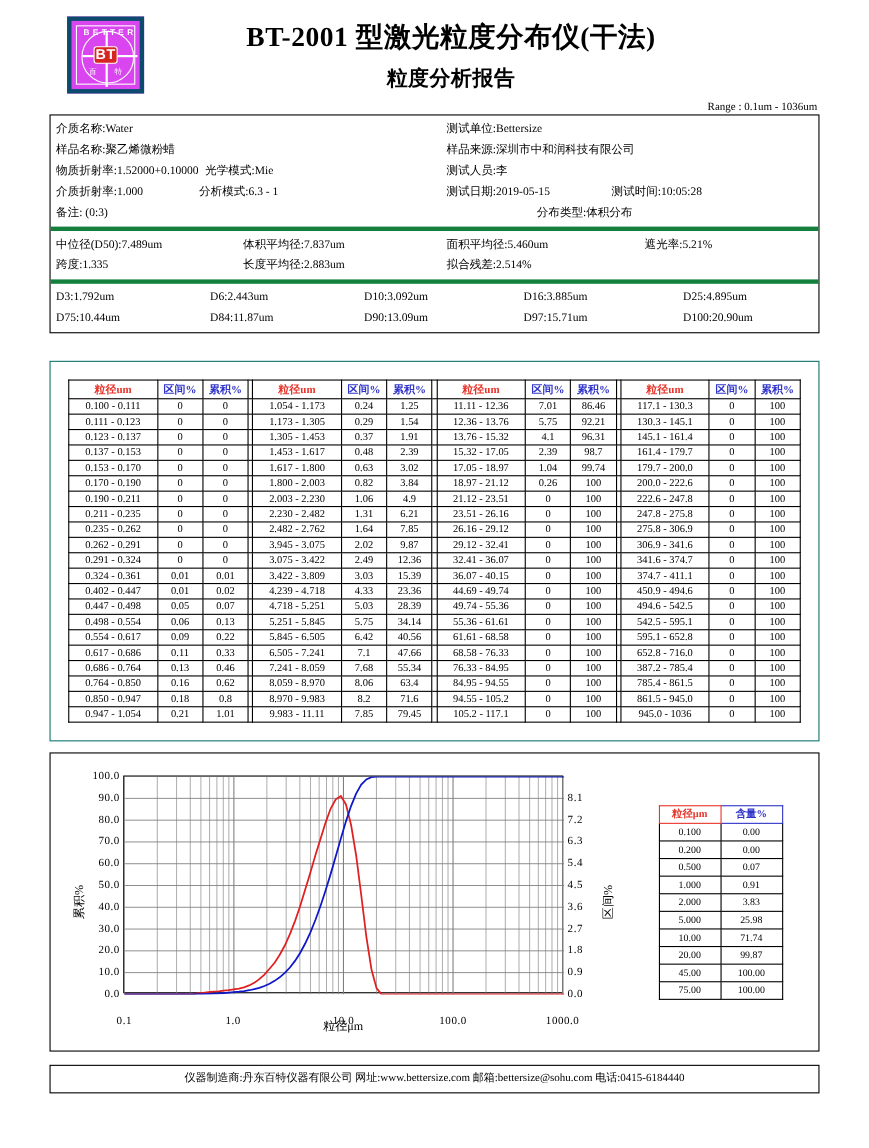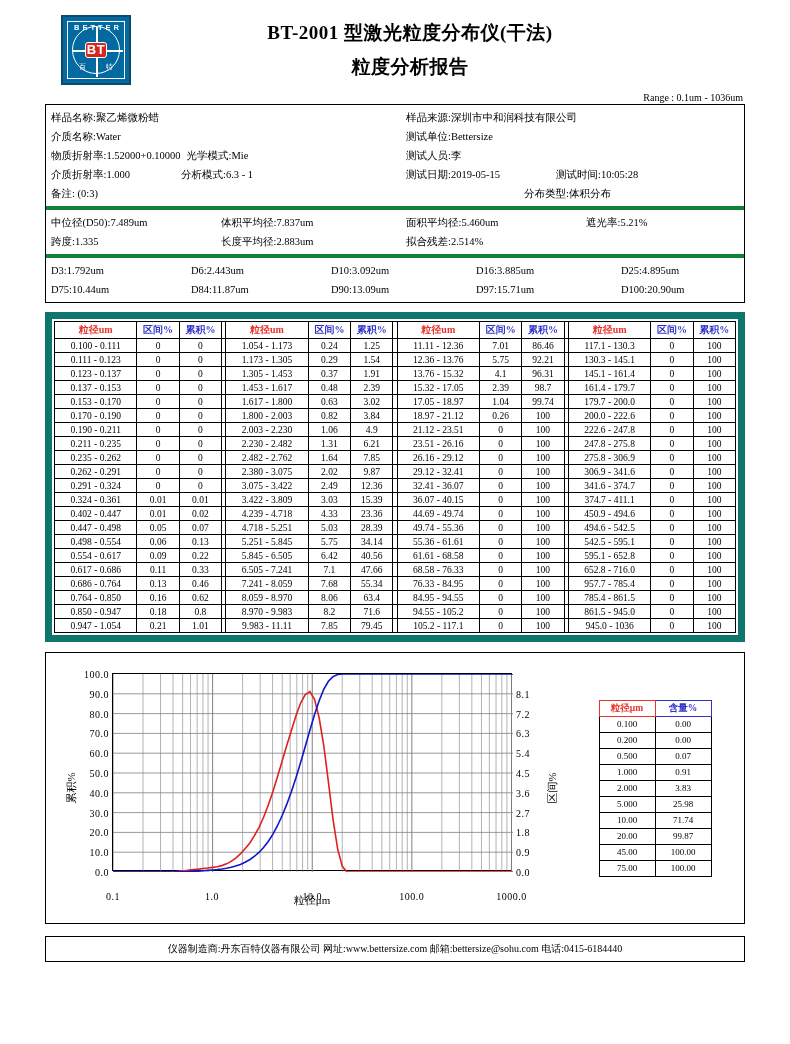--- a/index.html
+++ b/index.html
@@ -11,22 +11,22 @@
     color: #000;
     position: relative;
     overflow: hidden;
   }
   .page { position: relative; width: 790px; height: 1044px; padding: 0 45px; }
 
   
   .header { display: flex; align-items: center; height: 92px; padding-top: 8px; }
   .logo-wrap { width: 120px; display: flex; justify-content: flex-start; padding-left: 16px; }
   .logo {
-    width: 70px; height: 70px; background: #0369a1; position: relative;
-    border: 2px solid #0c4a6e;
+    width: 70px; height: 70px; background: #d946ef; position: relative;
+    border: 4px solid #0c4a6e;
   }
   .logo .inner-sq { position: absolute; left: 4px; top: 4px; right: 4px; bottom: 4px; border: 1.5px solid #fff; }
   .logo .circ {
     position: absolute; left: 9px; top: 9px; width: 48px; height: 48px;
     border: 1.5px solid #fff; border-radius: 50%;
   }
   .logo .cross-v { position: absolute; left: 50%; top: 10px; width: 1.5px; height: 50px; background: #fff; }
   .logo .cross-h { position: absolute; top: 50%; left: 10px; height: 1.5px; width: 50px; background: #fff; }
   .logo .bt {
     position: absolute; left: 50%; top: 50%; transform: translate(-50%, -50%);
@@ -40,36 +40,36 @@
     color: #fff; font-size: 7.5px; font-family: "Liberation Sans", sans-serif;
     font-weight: bold; letter-spacing: 3px;
   }
   .logo .cn-l, .logo .cn-r {
     position: absolute; bottom: 11px; color: #fff; font-size: 7px;
     font-family: "Liberation Sans", sans-serif;
   }
   .logo .cn-l { left: 16px; } .logo .cn-r { right: 16px; }
 
   .titles { flex: 1; text-align: center; padding-right: 90px; }
-  .title1 { font-size: 19px; font-weight: bold; letter-spacing: 0.5px; }
+  .title1 { font-size: 25px; font-weight: bold; letter-spacing: 0.5px; }
   .title2 { font-size: 19px; font-weight: bold; margin-top: 8px; letter-spacing: 0.5px; }
 
   .range-line { text-align: right; font-size: 10px; padding-right: 2px; margin-bottom: 1px; }
 
   
   .infobox { border: 1px solid #000; }
   .info-sec { padding: 3px 0; }
   .info-sec.b { border-top: 4px solid #15803d; }
   .irow { display: flex; font-size: 10.5px; line-height: 19px; padding: 0 5px; }
   .irow .c { white-space: nowrap; }
   .ix-left { width: 355px; display: flex; }
   .ix-right { flex: 1; display: flex; }
 
   
-  .tbl-wrap { border: 7px solid #0f766e; margin-top: 9px; padding: 2px; }
+  .tbl-wrap { border: 1px solid #0f766e; margin-top: 25px; padding: 16px; }
   table.data { border-collapse: collapse; width: 100%; font-size: 9.5px; }
   table.data td, table.data th {
     border: 1px solid #000; text-align: center; padding: 1px 0; height: 14px;
     font-weight: normal;
   }
   table.data thead th { font-weight: bold; font-size: 10px; }
   th.h-size { color: #e8342a; }
   th.h-pct { color: #2f33c8; }
   td.c-range { width: 78px; }
   td.c-num { width: 40px; }
@@ -146,32 +146,32 @@
       <div class="title2">粒度分析报告</div>
     </div>
   </div>
 
   <div class="range-line">Range : 0.1um - 1036um</div>
 
   <div class="infobox">
     <div class="info-sec">
       <div class="irow">
         <div class="ix-left">
+            <span class="c">介质名称:Water</span>
+          </div>
+        <div class="ix-right">
+            <span class="c">测试单位:Bettersize</span>
+          </div>
+      </div>
+      <div class="irow">
+        <div class="ix-left">
             <span class="c">样品名称:聚乙烯微粉蜡</span>
           </div>
         <div class="ix-right">
             <span class="c">样品来源:深圳市中和润科技有限公司</span>
-          </div>
-      </div>
-      <div class="irow">
-        <div class="ix-left">
-            <span class="c">介质名称:Water</span>
-          </div>
-        <div class="ix-right">
-            <span class="c">测试单位:Bettersize</span>
           </div>
       </div>
       <div class="irow">
         <div class="ix-left">
           <span class="c">物质折射率:1.52000+0.10000</span>
           <span class="c" style="margin-left:6px">光学模式:Mie</span>
         </div>
         <div class="ix-right">
             <span class="c">测试人员:李</span>
           </div>
@@ -184,21 +184,21 @@
         <div class="ix-right">
           <span class="c" style="width:150px;display:inline-block">测试日期:2019-05-15</span>
           <span class="c">测试时间:10:05:28</span>
         </div>
       </div>
       <div class="irow">
         <div class="ix-left">
             <span class="c">备注:  (0:3)</span>
           </div>
         <div class="ix-right">
-            <span class="c" style="margin-left:118px">分布类型:体积分布</span>
+            <span class="c" style="margin-left:82px">分布类型:体积分布</span>
           </div>
       </div>
     </div>
 
     <div class="info-sec b">
       <div class="irow">
         <span class="c" style="width:170px;display:inline-block">中位径(D50):7.489um</span>
         <span class="c" style="width:185px;display:inline-block">体积平均径:7.837um</span>
         <span class="c" style="width:180px;display:inline-block">面积平均径:5.460um</span>
         <span class="c">遮光率:5.21%</span>
@@ -401,21 +401,21 @@
             <td class="sep"></td>
             <td class="c-range">275.8 - 306.9</td>
             <td class="c-num">0</td>
             <td class="c-num">100</td>
           </tr>
           <tr>
             <td class="c-range">0.262 - 0.291</td>
             <td class="c-num">0</td>
             <td class="c-num">0</td>
             <td class="sep"></td>
-            <td class="c-range">2.380 - 3.075</td>
+            <td class="c-range">3.945 - 3.075</td>
             <td class="c-num">2.02</td>
             <td class="c-num">9.87</td>
             <td class="sep"></td>
             <td class="c-range">29.12 - 32.41</td>
             <td class="c-num">0</td>
             <td class="c-num">100</td>
             <td class="sep"></td>
             <td class="c-range">306.9 - 341.6</td>
             <td class="c-num">0</td>
             <td class="c-num">100</td>
@@ -545,21 +545,21 @@
             <td class="c-num">0.46</td>
             <td class="sep"></td>
             <td class="c-range">7.241 - 8.059</td>
             <td class="c-num">7.68</td>
             <td class="c-num">55.34</td>
             <td class="sep"></td>
             <td class="c-range">76.33 - 84.95</td>
             <td class="c-num">0</td>
             <td class="c-num">100</td>
             <td class="sep"></td>
-            <td class="c-range">957.7 - 785.4</td>
+            <td class="c-range">387.2 - 785.4</td>
             <td class="c-num">0</td>
             <td class="c-num">100</td>
           </tr>
           <tr>
             <td class="c-range">0.764 - 0.850</td>
             <td class="c-num">0.16</td>
             <td class="c-num">0.62</td>
             <td class="sep"></td>
             <td class="c-range">8.059 - 8.970</td>
             <td class="c-num">8.06</td>

